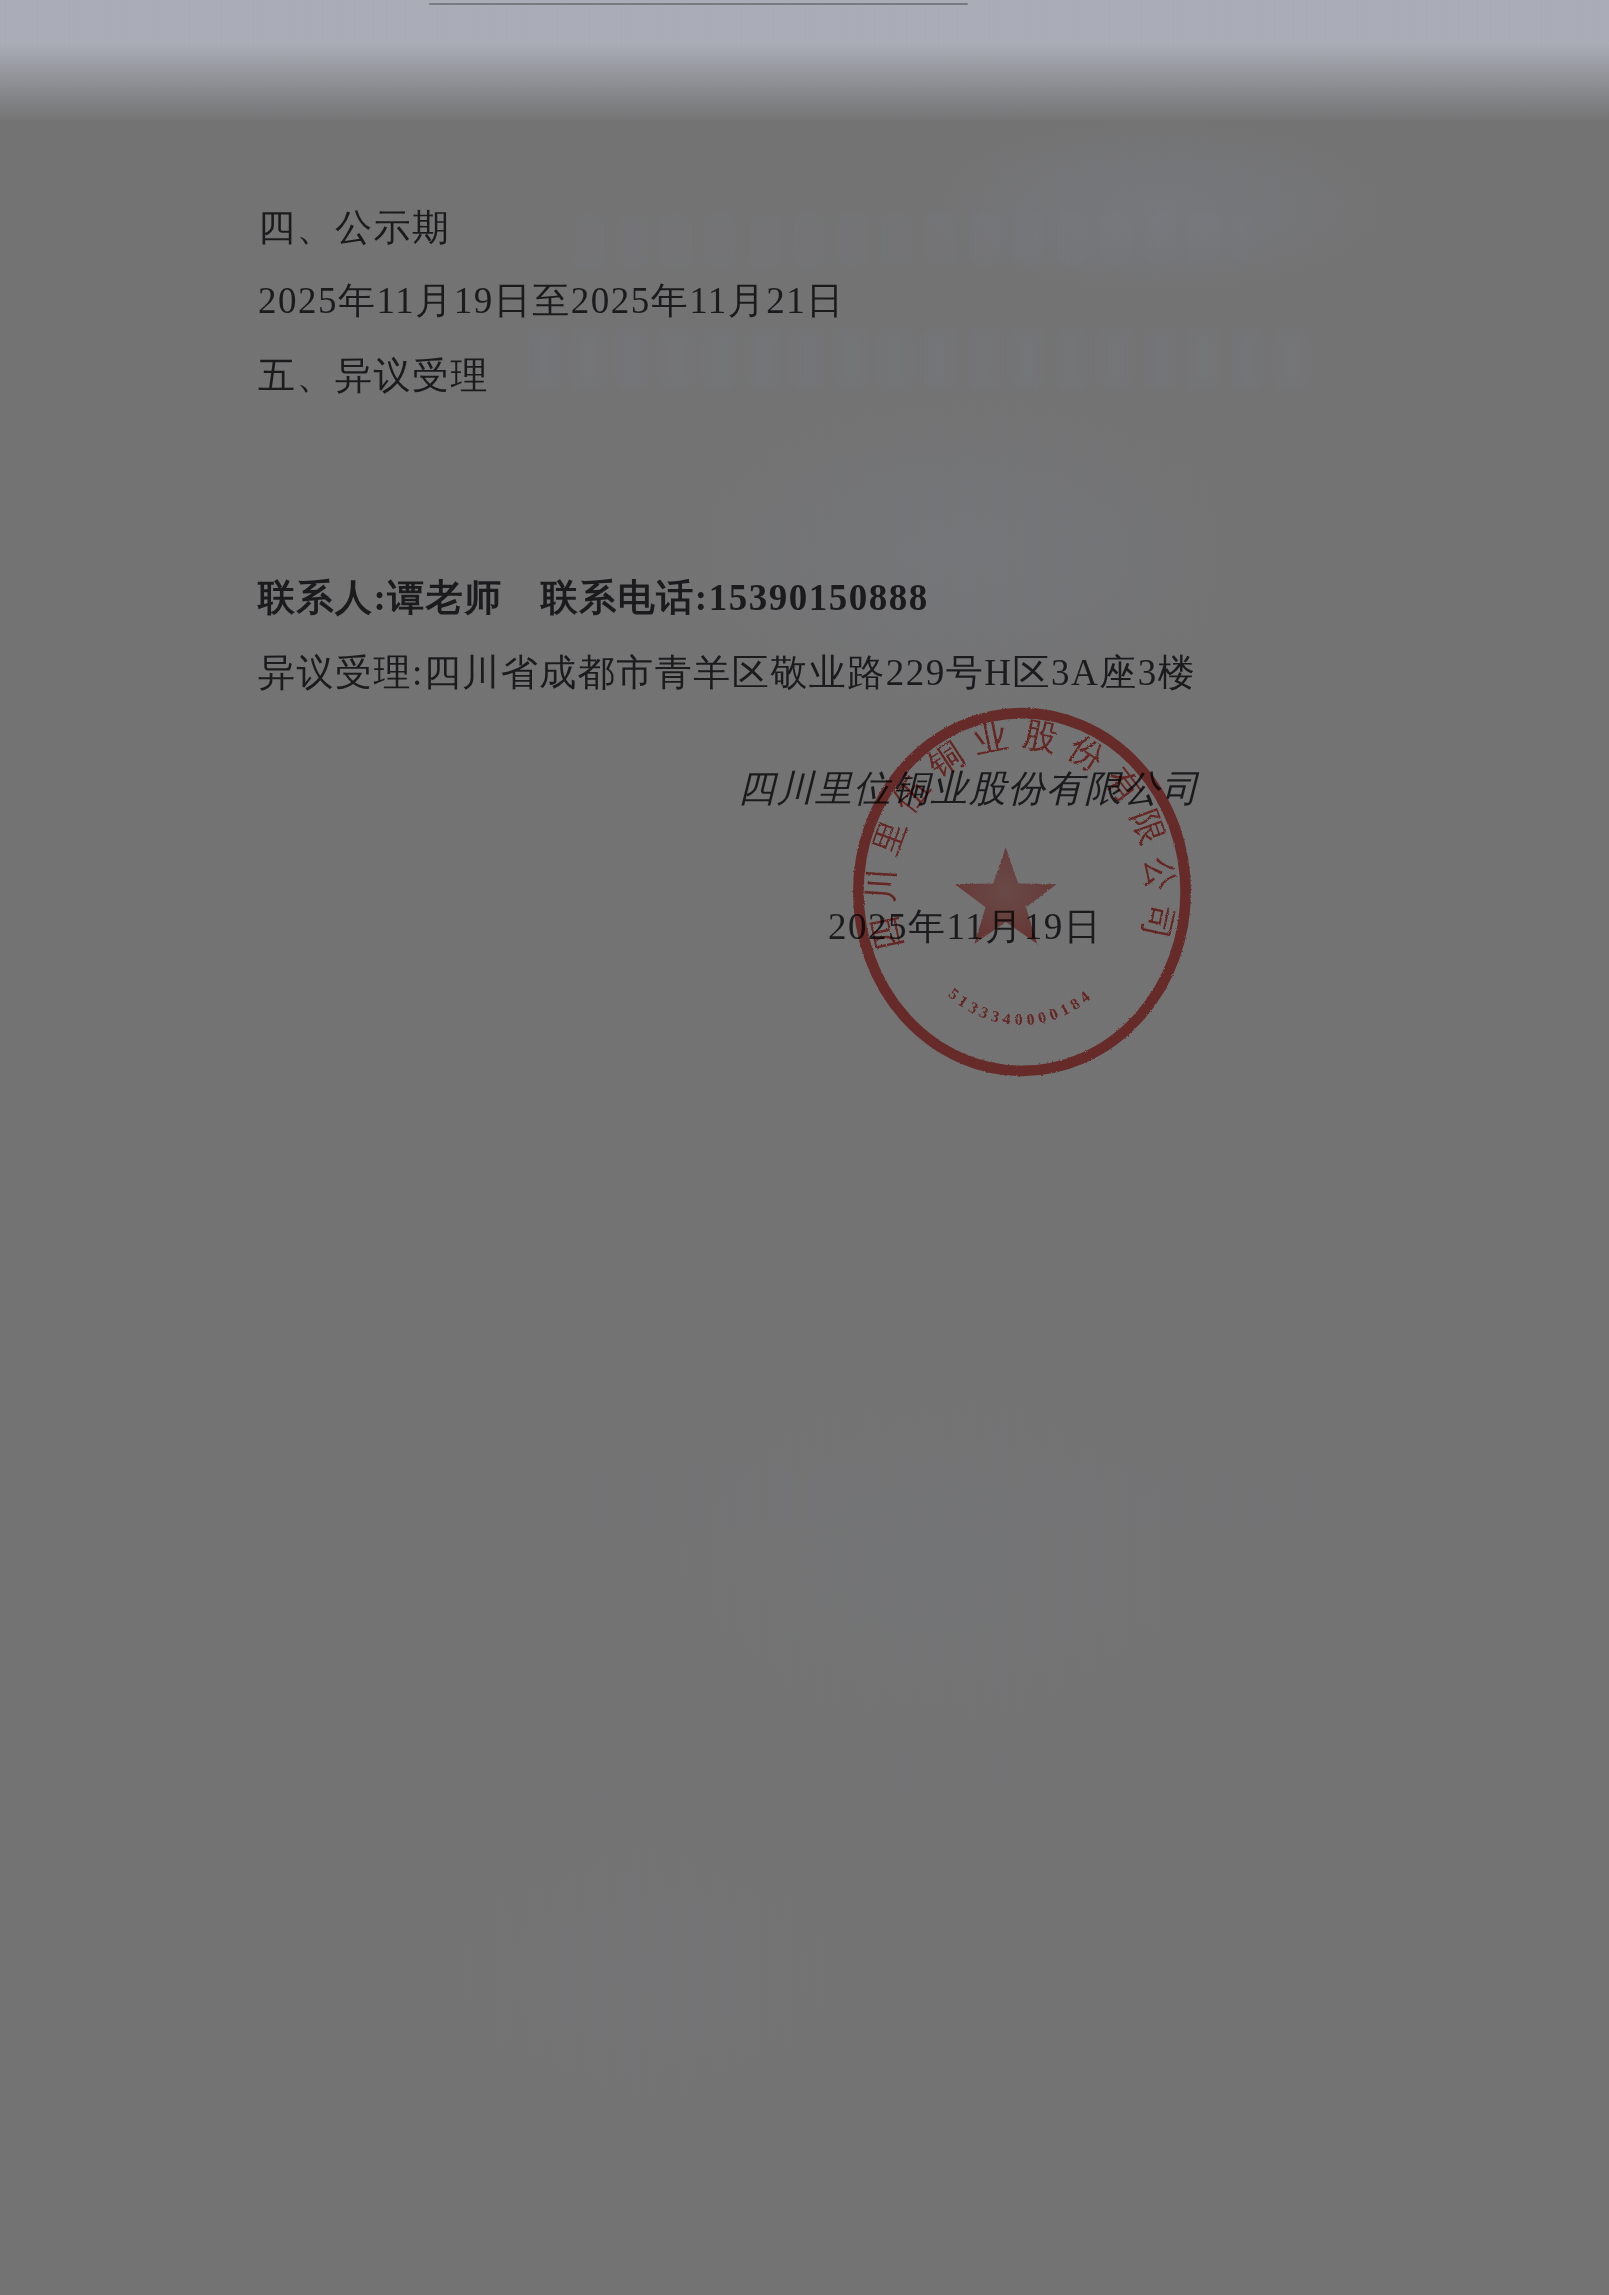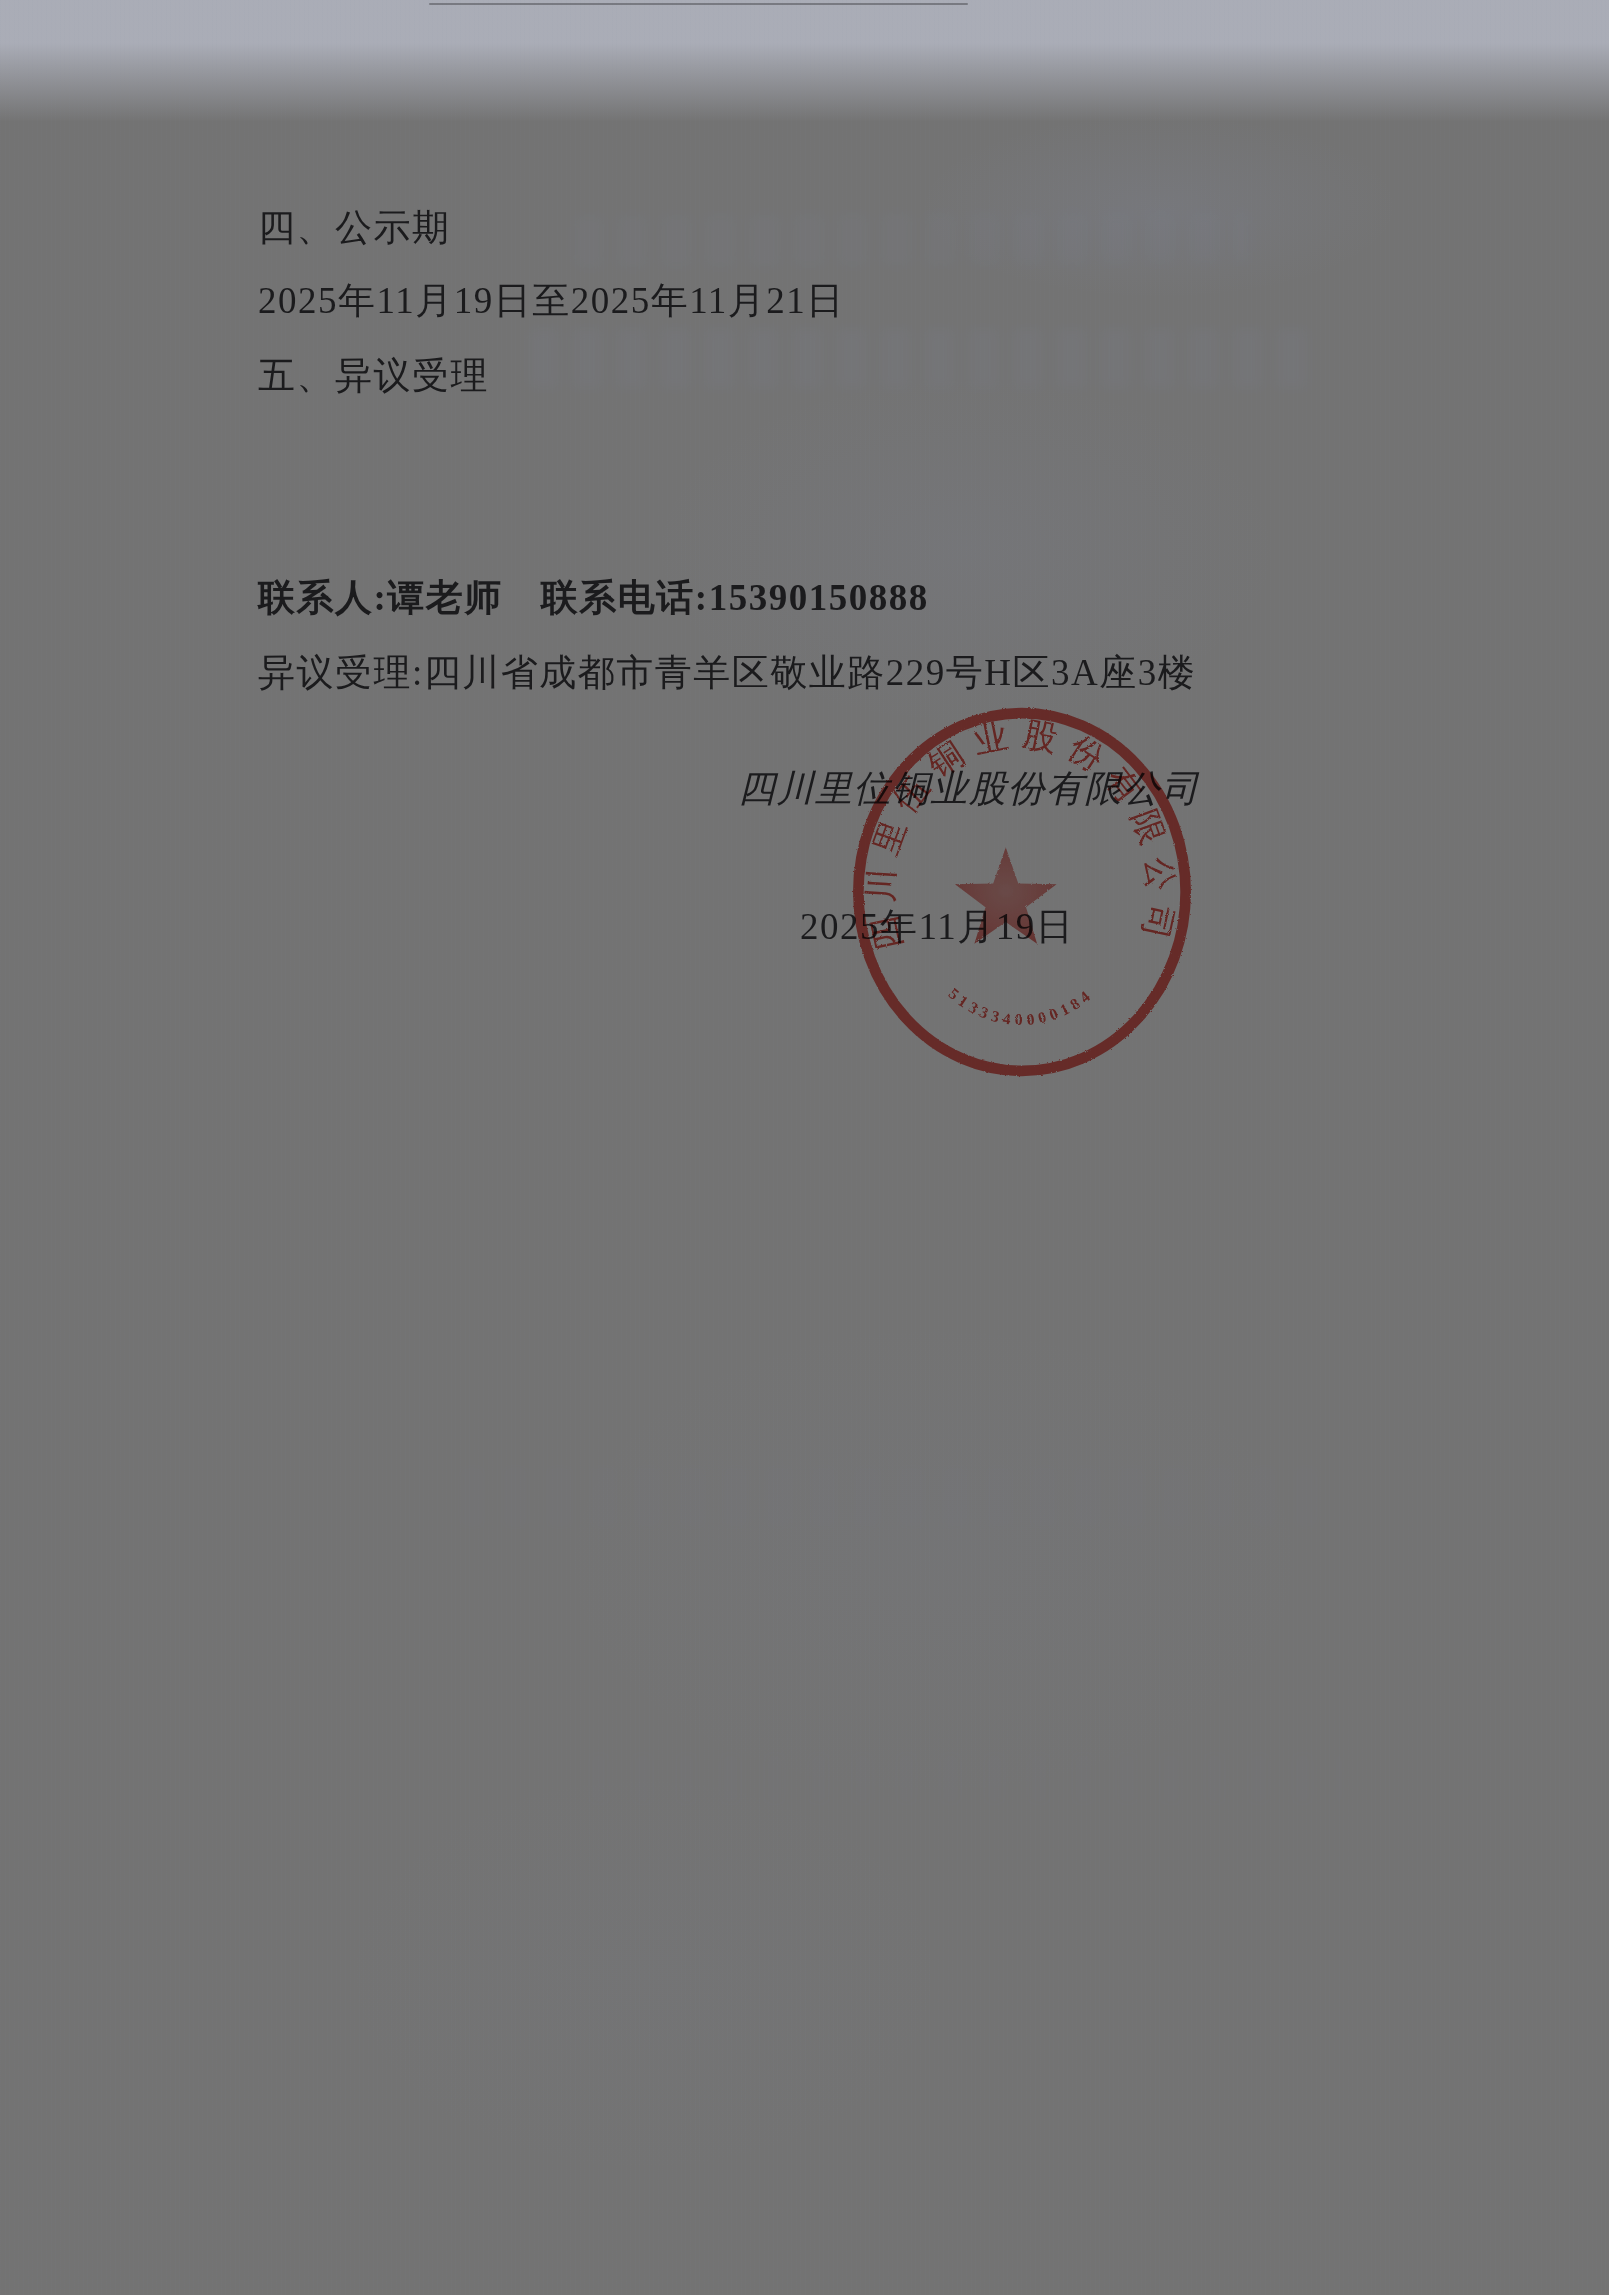--- a/index.html
+++ b/index.html
@@ -54,21 +54,21 @@
   .l5{top:503px;}
   .l6{top:577px;font-weight:bold;}
   .l7{top:652px;}
   .gap-span{display:inline-block;width:38px;}
 
   .sig-company{
     position:absolute;left:738px;top:768px;
     font-size:37px;line-height:41px;letter-spacing:1.5px;white-space:nowrap;font-style:italic;
   }
   .sig-date{
-    position:absolute;left:800px;top:906px;
+    position:absolute;left:828px;top:906px;
     font-size:37px;line-height:41px;letter-spacing:1.5px;white-space:nowrap;
   }
 
   
   .seal{
     position:absolute;left:848px;top:705px;width:348px;height:372px;
     mix-blend-mode:multiply;
     opacity:.88;
   }
   .seal svg{width:100%;height:100%;}

